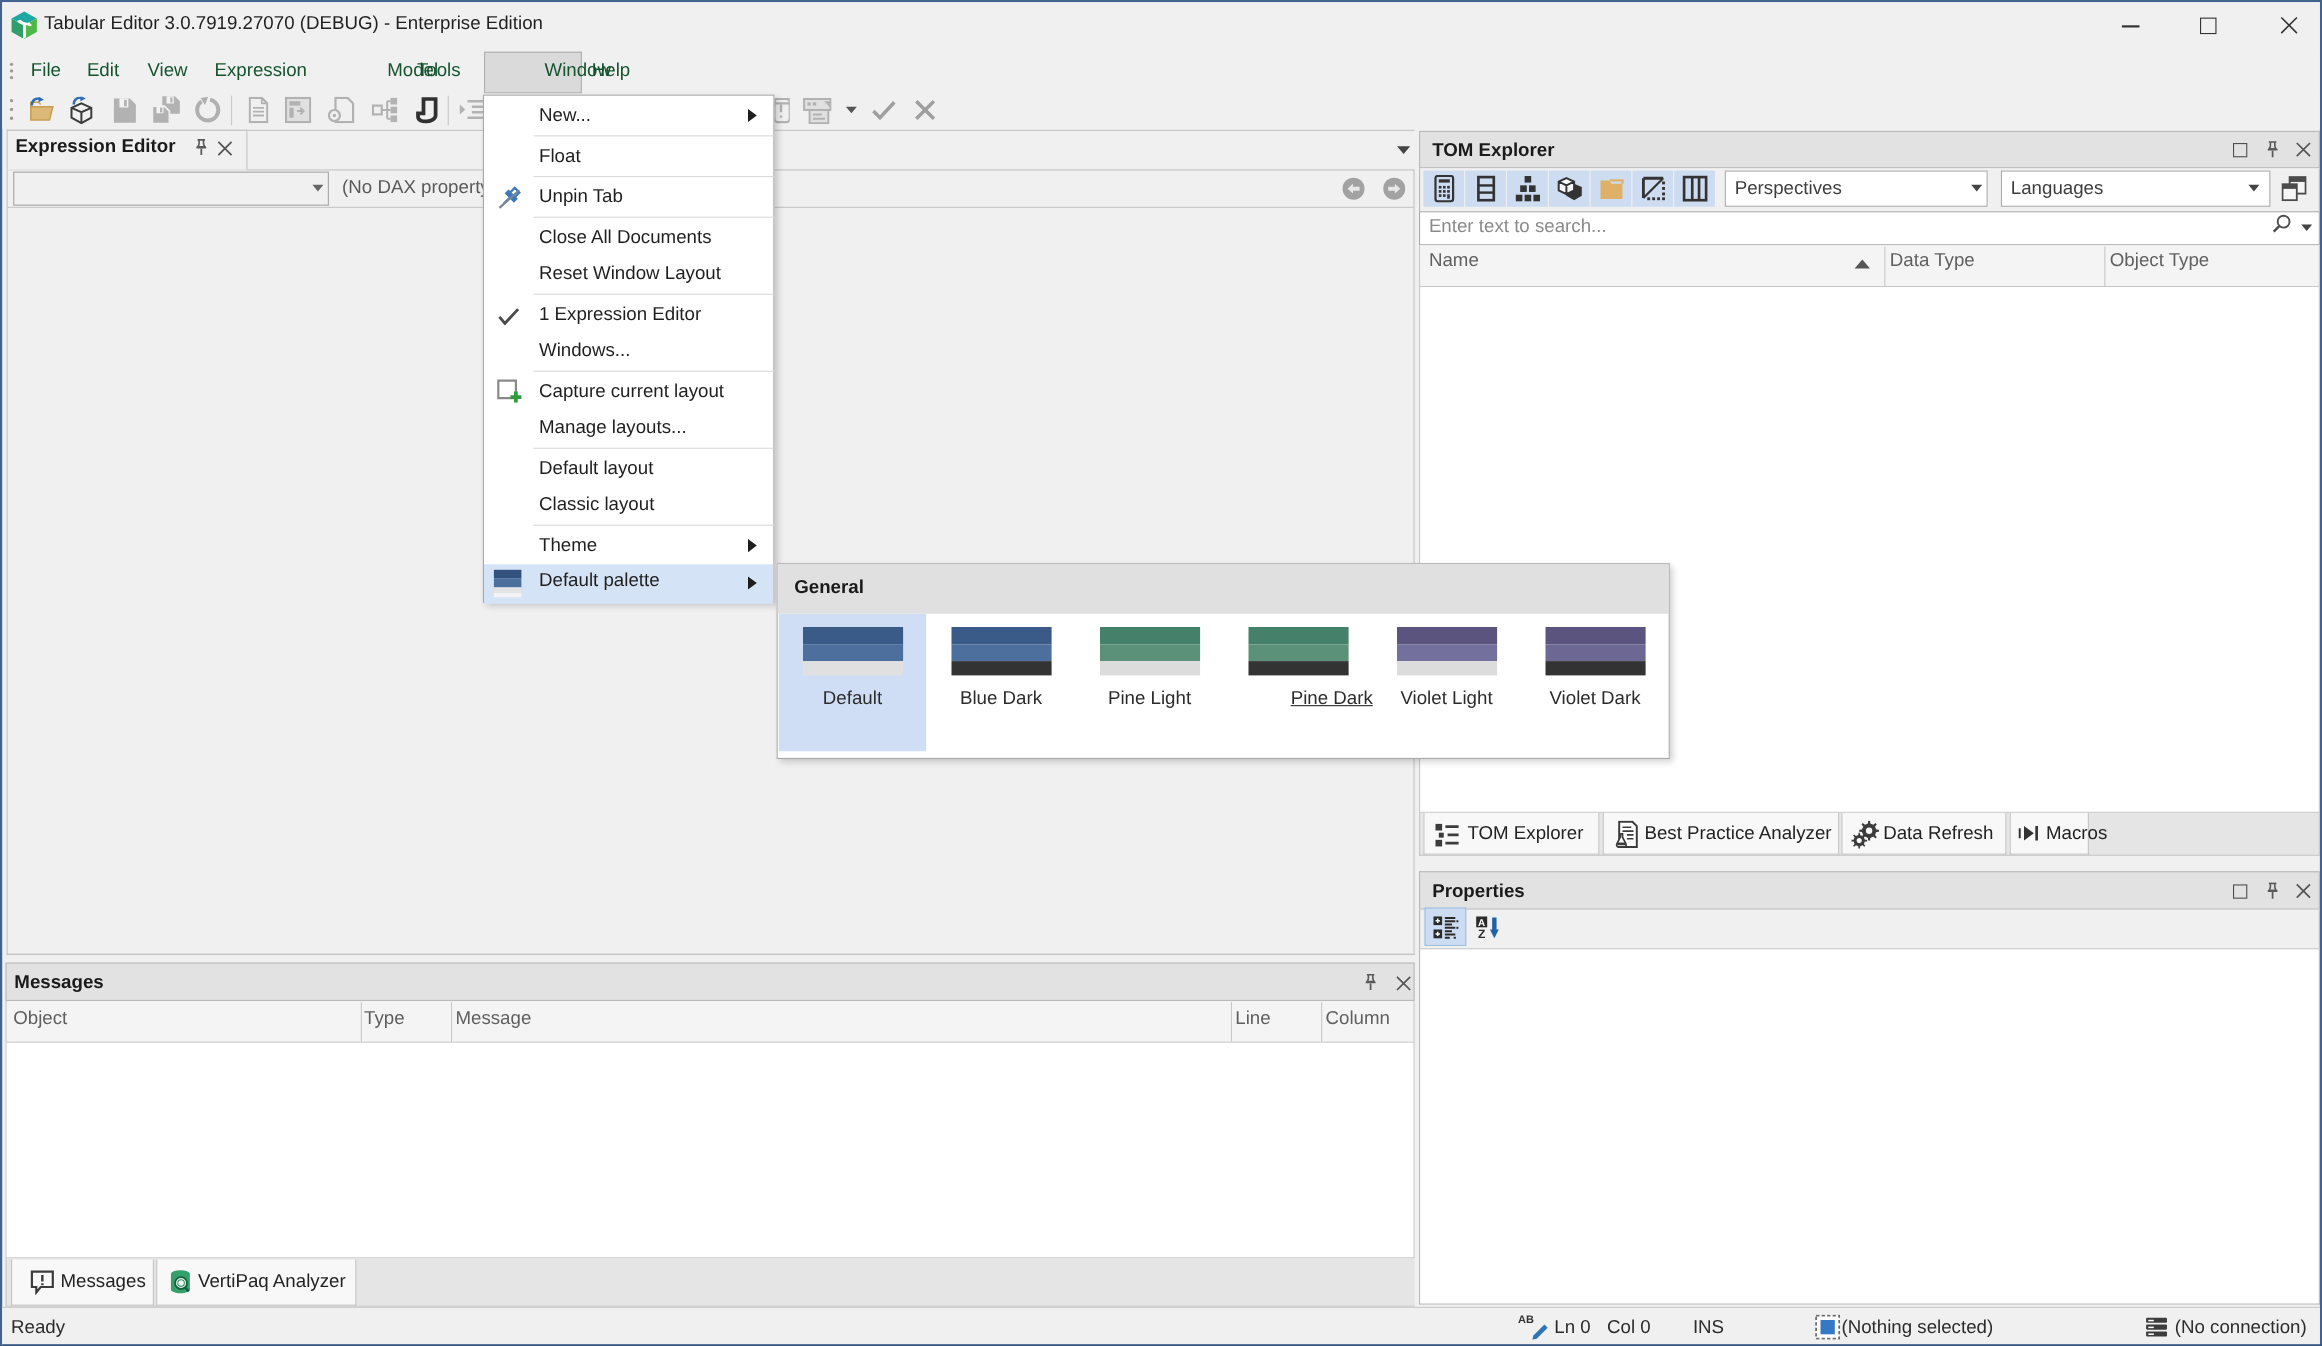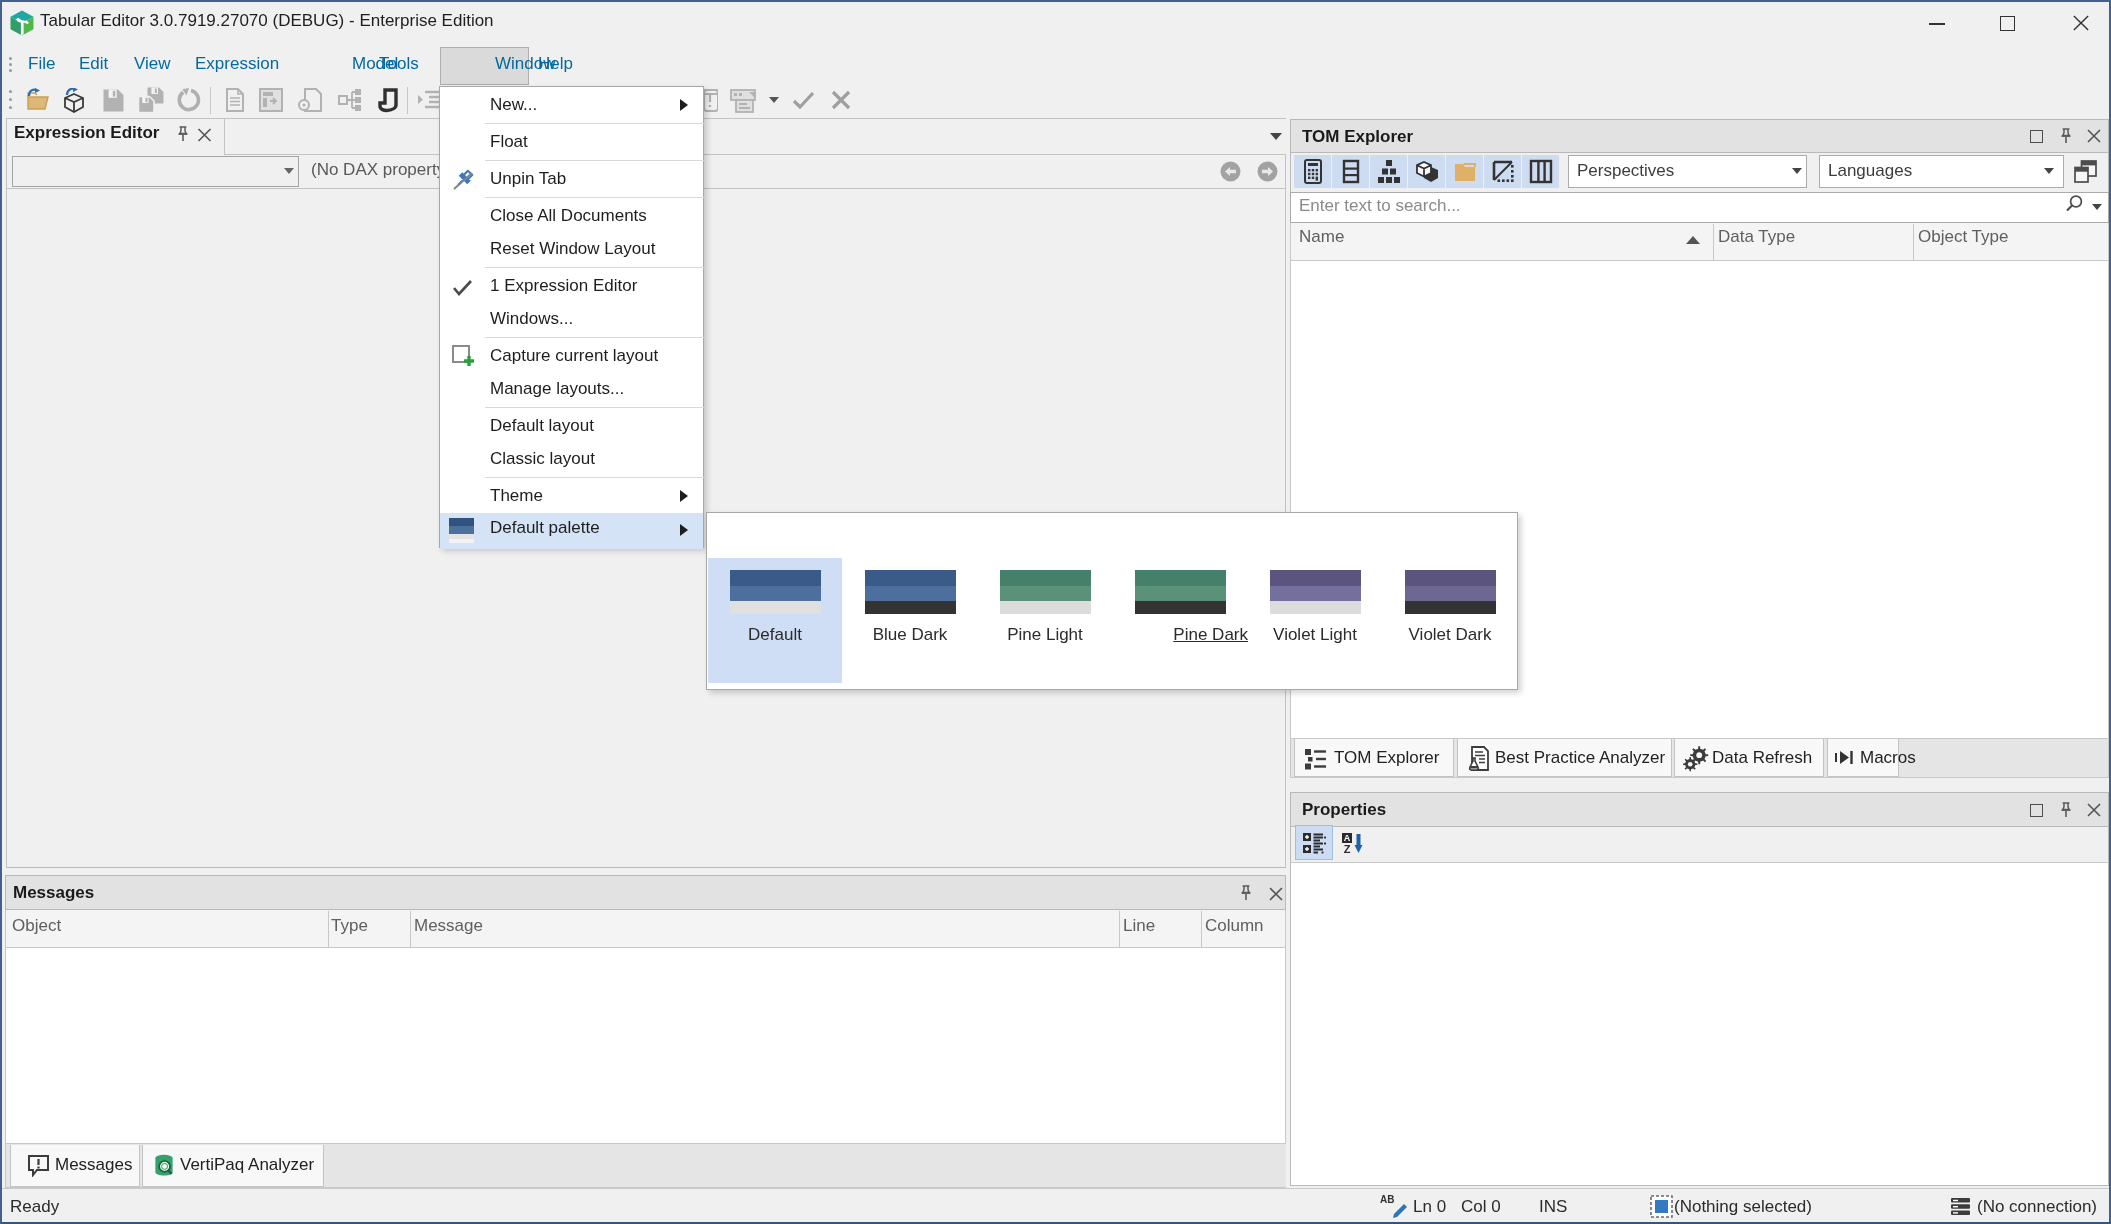--- a/index.html
+++ b/index.html
@@ -27,21 +27,21 @@
   </svg>
   <div class="abs" style="left:38px;top:9px;font-size:17px;color:#1f1f1f;">Tabular Editor 3.0.7919.27070 (DEBUG) - Enterprise Edition</div>
 
   <div class="abs" style="left:1927px;top:21px;width:16px;height:2px;background:#333;"></div>
   <div class="abs" style="left:1998px;top:14px;width:15px;height:15px;border:1.5px solid #333;"></div>
   <svg class="abs" style="left:2071px;top:13px;" width="16" height="16" viewBox="0 0 18 18">
       <path d="M1 1 L17 17 M17 1 L1 17" stroke="#333" stroke-width="1.6"></path>
     </svg>
 
   <div class="abs" style="left:0;top:43px;width:2107px;height:40px;background:#f0f0f0;"></div>
-  <div class="abs" id="menubar" style="left:0;top:43px;width:2107px;height:40px;font-size:17px;color:#0369a1;padding-left:32px;">
+  <div class="abs" id="menubar" style="left:0;top:43px;width:2107px;height:40px;font-size:17px;color:#14532d;padding-left:32px;">
     <div class="abs" style="left:7px;top:18px;width:3px;height:3px;background:#9a9a9a;border-radius:50%;box-shadow:0 -6px 0 #9a9a9a, 0 6px 0 #9a9a9a;"></div>
     <div class="abs" style="left:26px;top:9px;">File</div>
     <div class="abs" style="left:77px;top:9px;">Edit</div>
     <div class="abs" style="left:132px;top:9px;">View</div>
     <div class="abs" style="left:193px;top:9px;">Expression</div>
     <div class="abs" style="left:303px;top:9px;margin-left:47px;">Model</div>
     <div class="abs" style="left:377px;top:9px;">Tools</div>
     <div class="abs" style="left:438px;top:2px;width:89px;height:38px;background:#dadada;border:1px solid #aeaeae;"></div>
     <div class="abs" style="left:449px;top:9px;margin-left:44px;">Window</div>
     <div class="abs" style="left:536px;top:9px;">Help</div>
@@ -494,20 +494,23 @@
         <div class="abs" style="left:0;top:8px;width:25px;height:8px;background:#4d6f9b;"></div>
         <div class="abs" style="left:0;top:16px;width:25px;height:5px;background:#e3e3e3;"></div>
         <div class="abs" style="left:0;top:21px;width:25px;height:4px;background:#f3f3f3;"></div>
       </div>
       <div class="abs" style="left:50px;top:5px;">Default palette</div>
       <div class="abs" style="left:240px;top:11px;width:0;height:0;border-top:6px solid transparent;border-bottom:6px solid transparent;border-left:8px solid #1e1e1e;"></div>
     </div>
   </div>
 
   <div class="abs" id="palmenu" style="left:704px;top:510px;width:812px;height:178px;background:#fff;border:1px solid #a8a8a8;box-shadow:3px 3px 6px rgba(0,0,0,0.18);font-size:17px;color:#2b2b2b;">
+    <div class="abs" style="left:0;top:0;width:810px;height:45px;background:#e0e0e0;">
+      <div class="abs" style="left:15px;top:11px;font-weight:bold;color:#1a1a1a;">General</div>
+    </div>
 
     <div class="abs" style="left:1px;top:45px;width:134px;height:125px;background:#cfdef5;"></div>
     <div class="abs" style="left:23px;top:57px;width:91px;height:44px;">
       <div class="abs" style="left:0;top:0;width:91px;height:16px;background:#3a5a88;"></div>
       <div class="abs" style="left:0;top:16px;width:91px;height:15px;background:#4c6f9e;"></div>
       <div class="abs" style="left:0;top:31px;width:91px;height:13px;background:#e0e0e0;"></div>
     </div>
     <div class="abs" style="left:0px;top:112px;width:136px;text-align:center;">Default</div>
 
     <div class="abs" style="left:158px;top:57px;width:91px;height:44px;">

